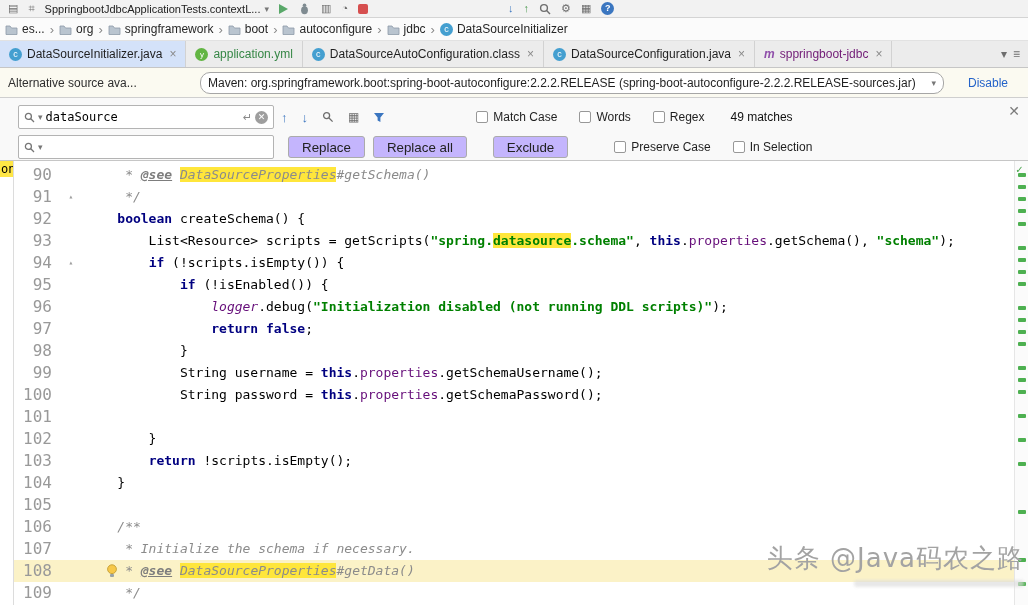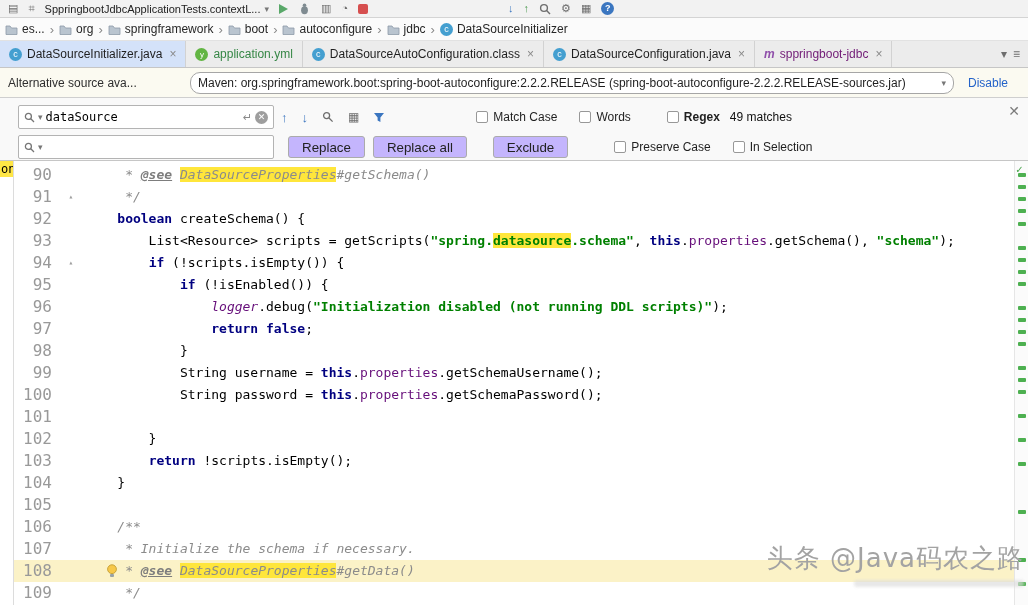--- a/index.html
+++ b/index.html
@@ -40,21 +40,21 @@
   .tab.t-yml .tab-label { color:#368746; }
   .tab.t-maven .tab-label { color:#701a75; }
   .cicon { width:13px; height:13px; border-radius:50%; background:#449fd0; color:#fff; font-size:9px; display:inline-flex; align-items:center; justify-content:center; }
   .yicon { width:13px; height:13px; border-radius:50%; background:#62b543; color:#fff; font-size:8px; display:inline-flex; align-items:center; justify-content:center; }
   .micon { color:#8f4faa; font-weight:bold; font-style:italic; font-size:12px; }
   .tabs-right { margin-left:auto; display:flex; align-items:center; gap:6px; padding:0 8px; color:#6e6e6e; }
 
   
   .banner {
     height:30px; background:#fbfaf1; border-bottom:1px solid #cfcfcf;
-    display:flex; align-items:center; padding:0 8px; gap:10px;
+    display:flex; align-items:center; padding:0 8px; gap:20px;
   }
   .banner-label { flex:0 0 172px; color:#2e2e2e; white-space:nowrap; overflow:hidden; }
   .banner-combo {
     flex:1; height:22px; background:#fff; border:1px solid #a6a6a6; border-radius:10px;
     display:flex; align-items:center; justify-content:space-between; padding:0 7px; color:#1f1f1f;
     white-space:nowrap; overflow:hidden;
   }
   .banner-action { color:#2463c9; padding:0 12px 0 4px; }
 
   
@@ -64,21 +64,21 @@
     width:256px; height:24px; background:#fff; border:1px solid #b3b3b3; border-radius:2px;
     display:flex; align-items:center; padding:0 5px; gap:3px;
   }
   .field .value { font-family:"DejaVu Sans Mono", monospace; font-size:12px; color:#000; flex:1; }
   .field .gray { color:#8a8a8a; font-size:11px; }
   .clear { width:13px; height:13px; border-radius:50%; background:#9e9e9e; color:#fff; font-size:9px; display:flex; align-items:center; justify-content:center; }
   .navarrow { font-size:13px; font-weight:bold; color:#3b76c0; padding:0 7px; }
   .sicon { padding:0 7px; display:inline-flex; align-items:center; color:#6e6e6e; }
   .cb { display:flex; align-items:center; gap:5px; color:#1f1f1f; }
   .bx { width:12px; height:12px; border:1px solid #989898; background:#fff; border-radius:2px; }
-  .matches { margin-left:10px; color:#111; }
+  .matches { margin-left:26px; color:#111; }
   .btn {
     background:#c4b5fd; border:1px solid #ababab; border-radius:3px; padding:2px 13px; color:#222;
     height:22px; display:inline-flex; align-items:center;
   }
   .panel-close { position:absolute; right:8px; top:6px; color:#7b7b7b; font-size:14px; line-height:1; }
 
   
   .editor { height:444px; display:flex; position:relative; background:#fff; font-family:"DejaVu Sans Mono", monospace; font-size:13px; }
   .left-strip { flex:0 0 14px; border-right:1px solid #dcdcdc; position:relative; background:#fff; overflow:hidden; }
   .left-strip .frag { position:absolute; top:0; left:0; background:#ffe646; color:#000; font-family:"DejaVu Sans Mono", monospace; font-size:12px; line-height:16px; padding:0 1px; white-space:nowrap; }
@@ -280,21 +280,21 @@
         </svg>
     </span>
     <label class="cb" style="margin-left:84px;">
       <span class="bx"></span>
       <span>Match Case</span>
     </label>
     <label class="cb" style="margin-left:22px;">
       <span class="bx"></span>
       <span>Words</span>
     </label>
-    <label class="cb" style="margin-left:36px;font-weight:bold;">
+    <label class="cb" style="margin-left:22px;">
       <span class="bx"></span>
       <span>Regex</span>
     </label>
     <span class="matches">49 matches</span>
   </div>
   <div class="srow" style="margin-top:4px;">
     <div class="field">
       <span>
           <svg width="11" height="11" viewBox="0 0 11 11">
             <circle cx="4.4" cy="4.4" r="3" fill="none" stroke="#767676" stroke-width="1.3"></circle>

